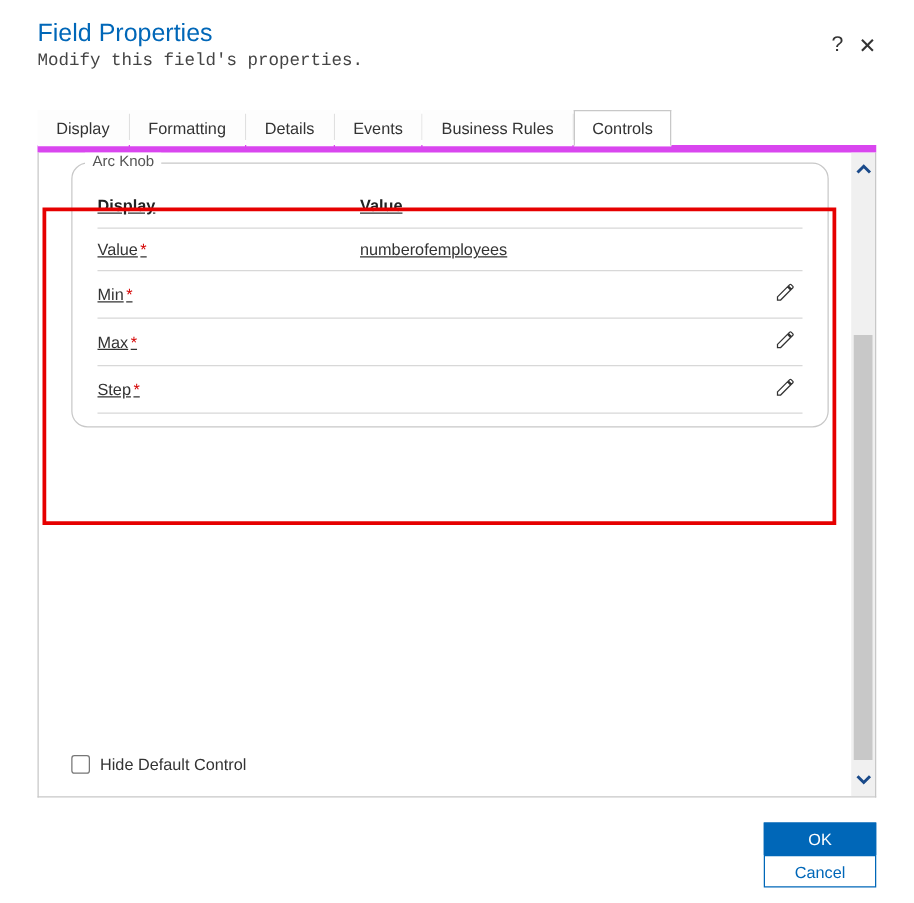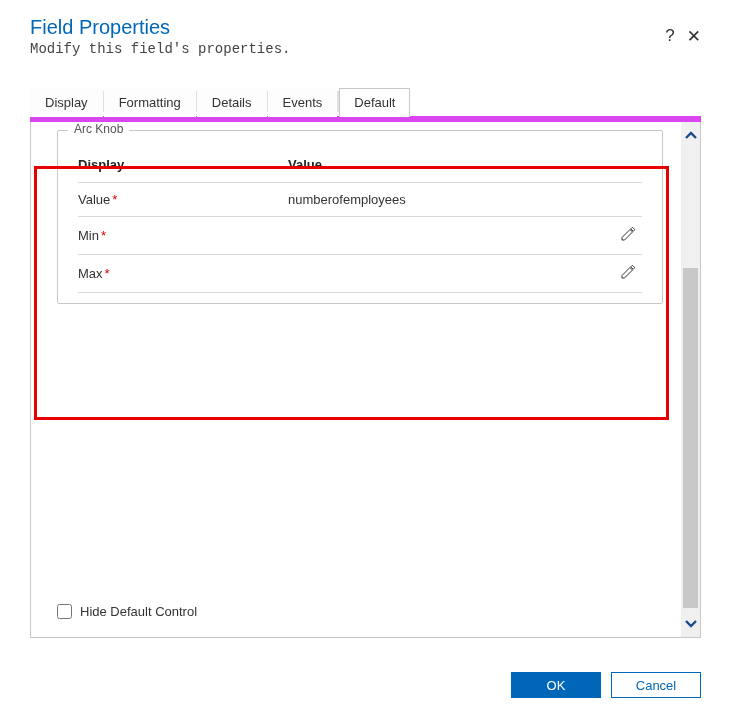--- a/index.html
+++ b/index.html
@@ -86,24 +86,25 @@
     border: 3px solid #e60000;
     position: absolute;
     left: 3px; right: 12px;
     top: 44px;
     height: 254px;
     z-index: 1;
     pointer-events: none;
   }
   .fieldset {
     border: 1px solid #c8c8c8;
-    border-radius: 2px;
+    border-radius: 13px;
     margin: 8px 6px 0 14px;
     padding: 18px 20px 10px 20px;
     position: relative;
+    text-decoration: underline;
   }
   .fieldset-legend {
     position: absolute;
     top: -9px; left: 10px;
     background: #fff;
     padding: 0 6px;
     font-size: 12px;
     color: #555;
   }
   .prop-table { width: 100%; border-collapse: collapse; }
@@ -132,22 +133,22 @@
   .td-edit { text-align: right; width: 30px; }
   .hide-default {
     position: absolute;
     left: 26px; bottom: 18px;
     display: flex; align-items: center; gap: 8px;
     font-size: 13px; color: #333;
   }
   .hide-default input { width: 15px; height: 15px; margin: 0; }
   .footer {
     position: absolute;
-    right: 30px; bottom: 24px;
-    display: flex; gap: 10px;
+    right: 30px; bottom: 12px;
+    display: flex;  flex-direction: column;
   }
   .btn {
     min-width: 90px;
     height: 26px;
     display: flex; align-items: center; justify-content: center;
     font-size: 13px; cursor: pointer;
     border: 1px solid #0067b8;
   }
   .btn-primary { background: #0067b8; color: #fff; }
   .btn-secondary { background: #fff; color: #0067b8; }
@@ -166,22 +167,23 @@
 
 <div class="tabs-row">
   <div class="tab">Display</div>
   <div class="tab-divider"></div>
   <div class="tab">Formatting</div>
   <div class="tab-divider"></div>
   <div class="tab">Details</div>
   <div class="tab-divider"></div>
   <div class="tab">Events</div>
   <div class="tab-divider"></div>
-  <div class="tab-divider"></div>
-  <div class="tab active">Default</div>
+  <div class="tab">Business Rules</div>
+  <div class="tab-divider"></div>
+  <div class="tab active">Controls</div>
 </div>
 
 <div class="panel-wrap">
   <div class="scrollbar">
     <div class="scroll-arrow up">
       <svg width="14" height="14" viewBox="0 0 14 14">
           <polyline points="2,9 7,4 12,9" fill="none" stroke="#1a4a8a" stroke-width="2.4"></polyline>
         </svg>
     </div>
     <div class="scroll-thumb"></div>
@@ -219,20 +221,27 @@
                     <path d="M2 11.5 L10 3.5 L12.5 6 L4.5 14 L2 14 Z M10.7 2.8 L13.2 5.3 L14.3 4.2 C14.6 3.9 14.6 3.4 14.3 3.1 L12.9 1.7 C12.6 1.4 12.1 1.4 11.8 1.7 Z" fill="none" stroke="#333" stroke-width="1"></path>
                   </svg></span></td>
           </tr>
           <tr>
             <td><span>Max</span><span class="req">*</span></td>
             <td></td>
             <td class="td-edit"><span class="edit-icon"><svg width="16" height="16" viewBox="0 0 16 16">
                     <path d="M2 11.5 L10 3.5 L12.5 6 L4.5 14 L2 14 Z M10.7 2.8 L13.2 5.3 L14.3 4.2 C14.6 3.9 14.6 3.4 14.3 3.1 L12.9 1.7 C12.6 1.4 12.1 1.4 11.8 1.7 Z" fill="none" stroke="#333" stroke-width="1"></path>
                   </svg></span></td>
           </tr>
+          <tr>
+            <td><span>Step</span><span class="req">*</span></td>
+            <td></td>
+            <td class="td-edit"><span class="edit-icon"><svg width="16" height="16" viewBox="0 0 16 16">
+                    <path d="M2 11.5 L10 3.5 L12.5 6 L4.5 14 L2 14 Z M10.7 2.8 L13.2 5.3 L14.3 4.2 C14.6 3.9 14.6 3.4 14.3 3.1 L12.9 1.7 C12.6 1.4 12.1 1.4 11.8 1.7 Z" fill="none" stroke="#333" stroke-width="1"></path>
+                  </svg></span></td>
+          </tr>
         </tbody>
       </table>
     </div>
 
     <label class="hide-default">
       <input type="checkbox" style="">
       <span>Hide Default Control</span>
     </label>
   </div>
 </div>

